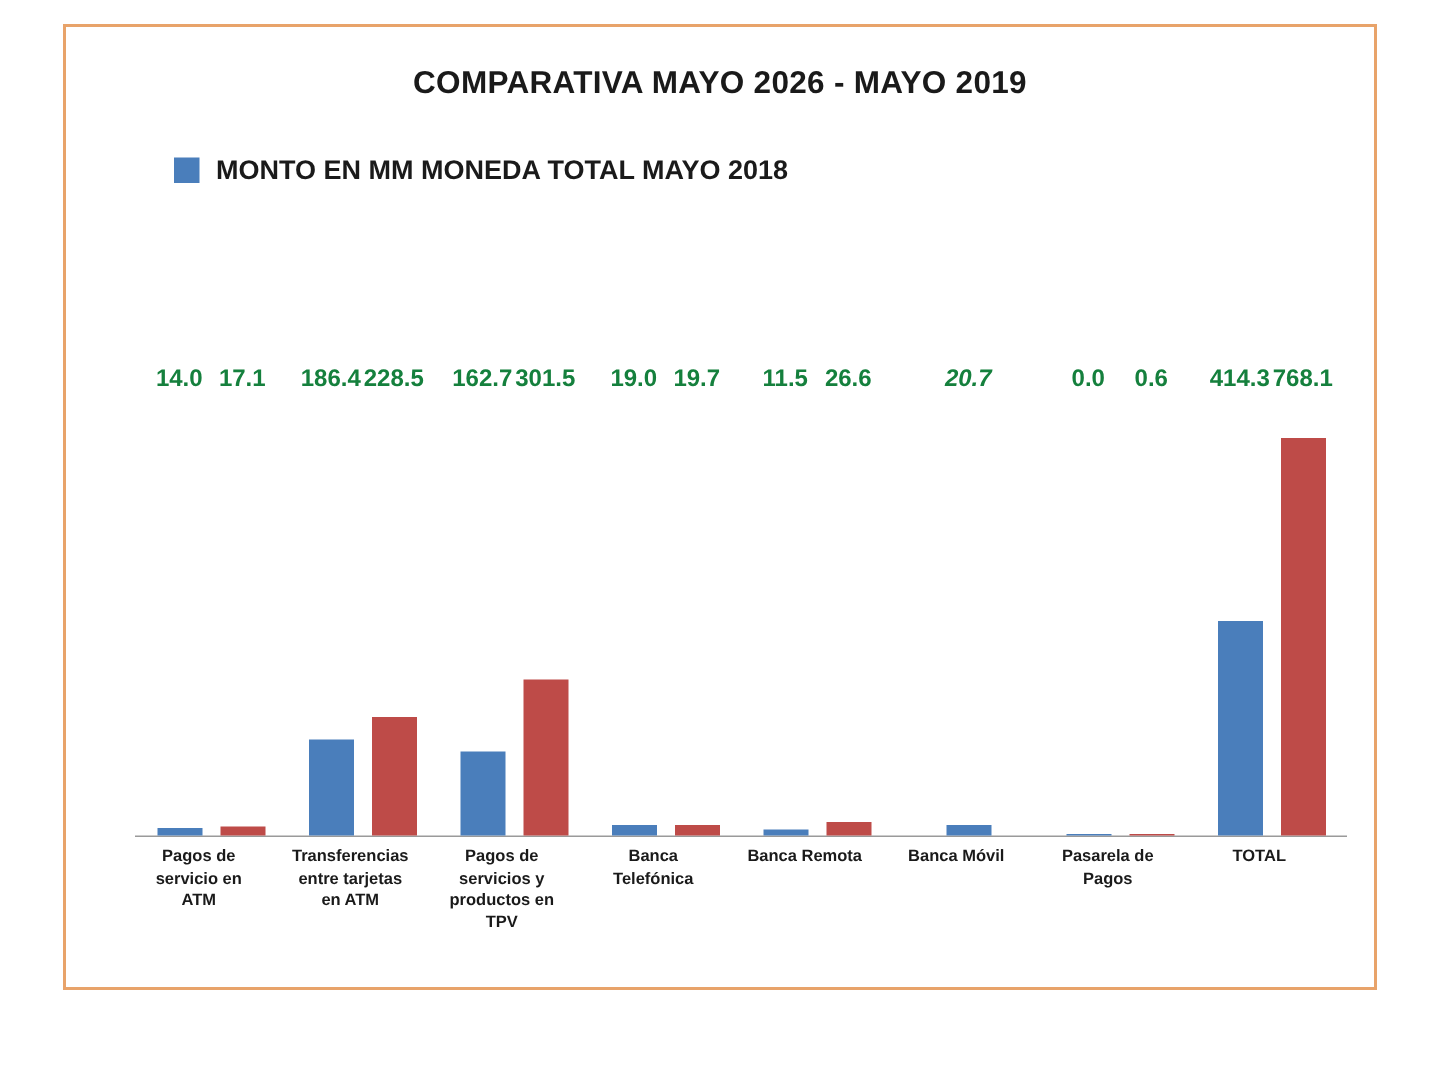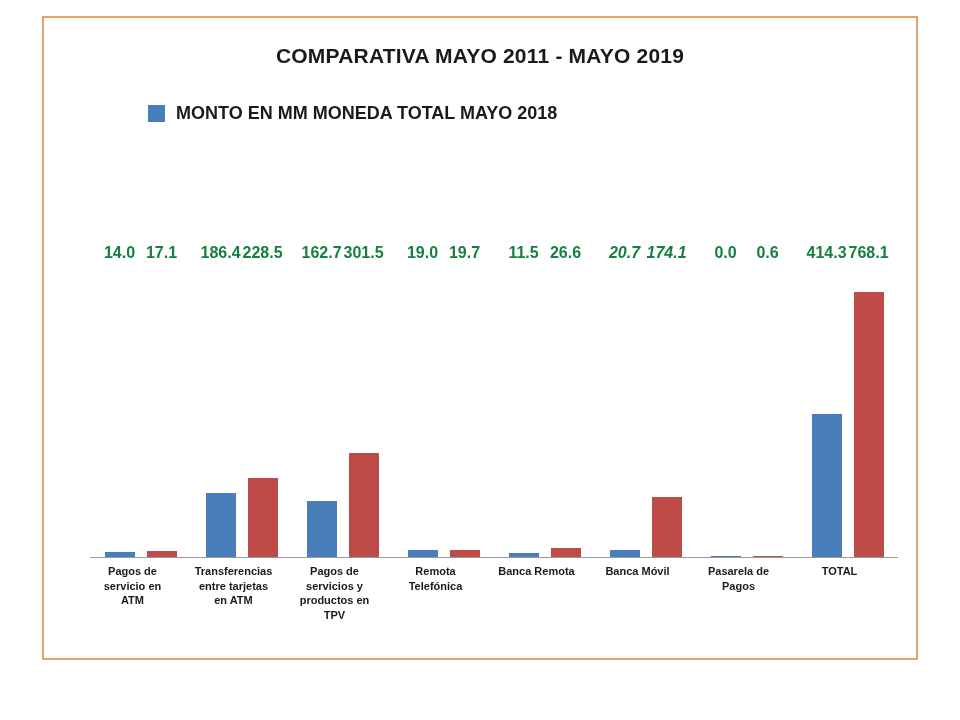--- a/index.html
+++ b/index.html
@@ -29,21 +29,21 @@
   }
   .title-line {
     font-size: 21px;
     font-weight: bold;
     color: #1a1a1a;
     letter-spacing: 0.2px;
     line-height: 1.55;
   }
   .legend {
     margin-top: 30px;
-    padding-left: 104px;
+    padding-left: 72px;
   }
   .legend-item {
     display: flex;
     align-items: center;
     margin-bottom: 28px;
   }
   .legend-swatch {
     width: 17px;
     height: 17px;
     margin-right: 11px;
@@ -122,21 +122,21 @@
     line-height: 1.32;
     font-weight: bold;
   }
 </style>
 </head>
 <body>
 
 <div id="chart-frame">
 
   <div class="title-block">
-    <div class="title-line">COMPARATIVA MAYO 2011 - MAYO 2019</div>
+    <div class="title-line">COMPARATIVA MAYO 2026 - MAYO 2019</div>
   </div>
 
   <div class="legend">
     <div class="legend-item">
       <span class="legend-swatch" style="background:#4a7ebb;"></span>
       <span class="legend-label">MONTO EN MM MONEDA TOTAL MAYO 2018</span>
     </div>
   </div>
 
   <div id="plot">
@@ -201,24 +201,20 @@
               <div class="bar" style="height: 9.177px; background: rgb(190, 75, 72);"></div>
             </div>
           </div>
         </div>
         <div class="group" style="left: 543px; width: 101px; font-style: italic;">
           <div class="bars">
             <div class="bar-wrap">
               <span class="bar-value">20.7</span>
               <div class="bar" style="height: 7.1415px; background: rgb(74, 126, 187);"></div>
             </div>
-            <div class="bar-wrap">
-              <span class="bar-value">174.1</span>
-              <div class="bar" style="height: 60.0645px; background: rgb(190, 75, 72);"></div>
-            </div>
           </div>
         </div>
         <div class="group" style="left: 644px; width: 101px;">
           <div class="bars">
             <div class="bar-wrap">
               <span class="bar-value">0.0</span>
               <div class="bar" style="height: 1px; background: rgb(74, 126, 187);"></div>
             </div>
             <div class="bar-wrap">
               <span class="bar-value">0.6</span>
@@ -252,21 +248,21 @@
         <div>entre tarjetas</div>
         <div>en ATM</div>
       </div>
       <div class="cat" style="left: 202px; width: 101px;">
         <div>Pagos de</div>
         <div>servicios y</div>
         <div>productos en</div>
         <div>TPV</div>
       </div>
       <div class="cat" style="left: 303px; width: 101px;">
-        <div>Remota</div>
+        <div>Banca</div>
         <div>Telefónica</div>
       </div>
       <div class="cat" style="left: 404px; width: 101px;">
         <div>Banca Remota</div>
       </div>
       <div class="cat" style="left: 505px; width: 101px;">
         <div>Banca Móvil</div>
       </div>
       <div class="cat" style="left: 606px; width: 101px;">
         <div>Pasarela de</div>

